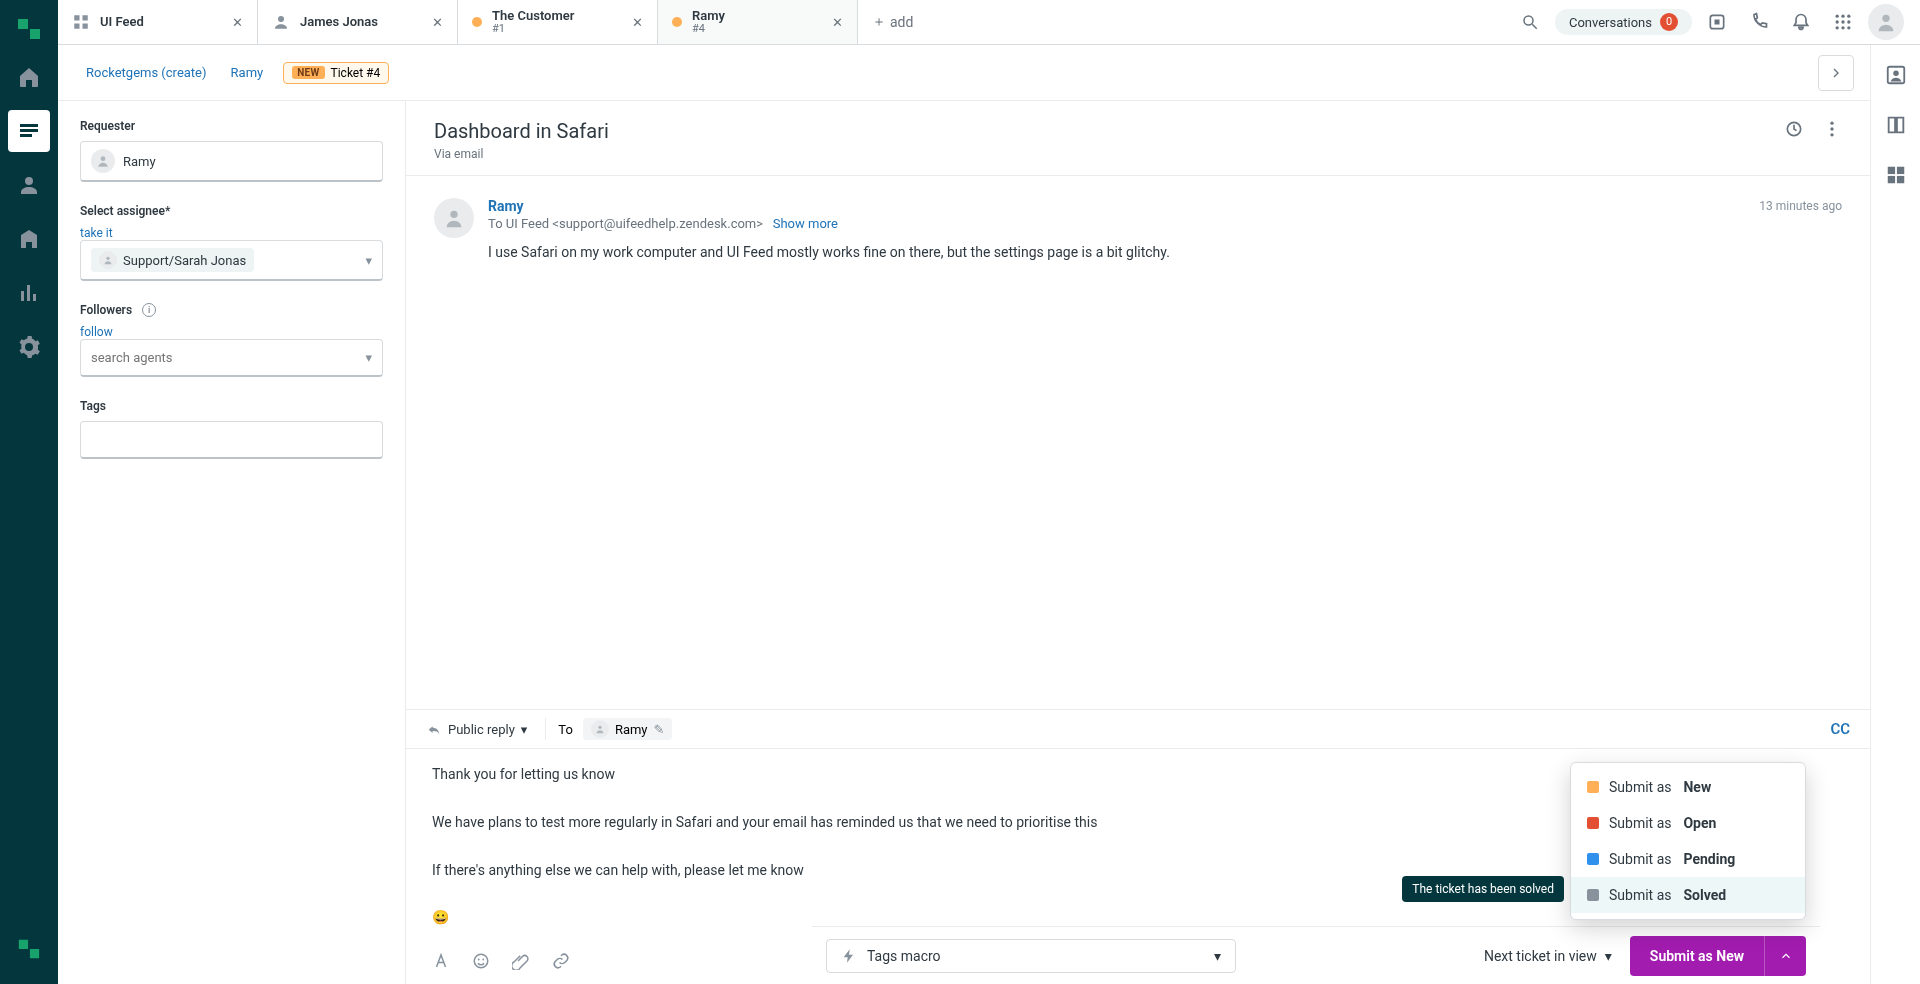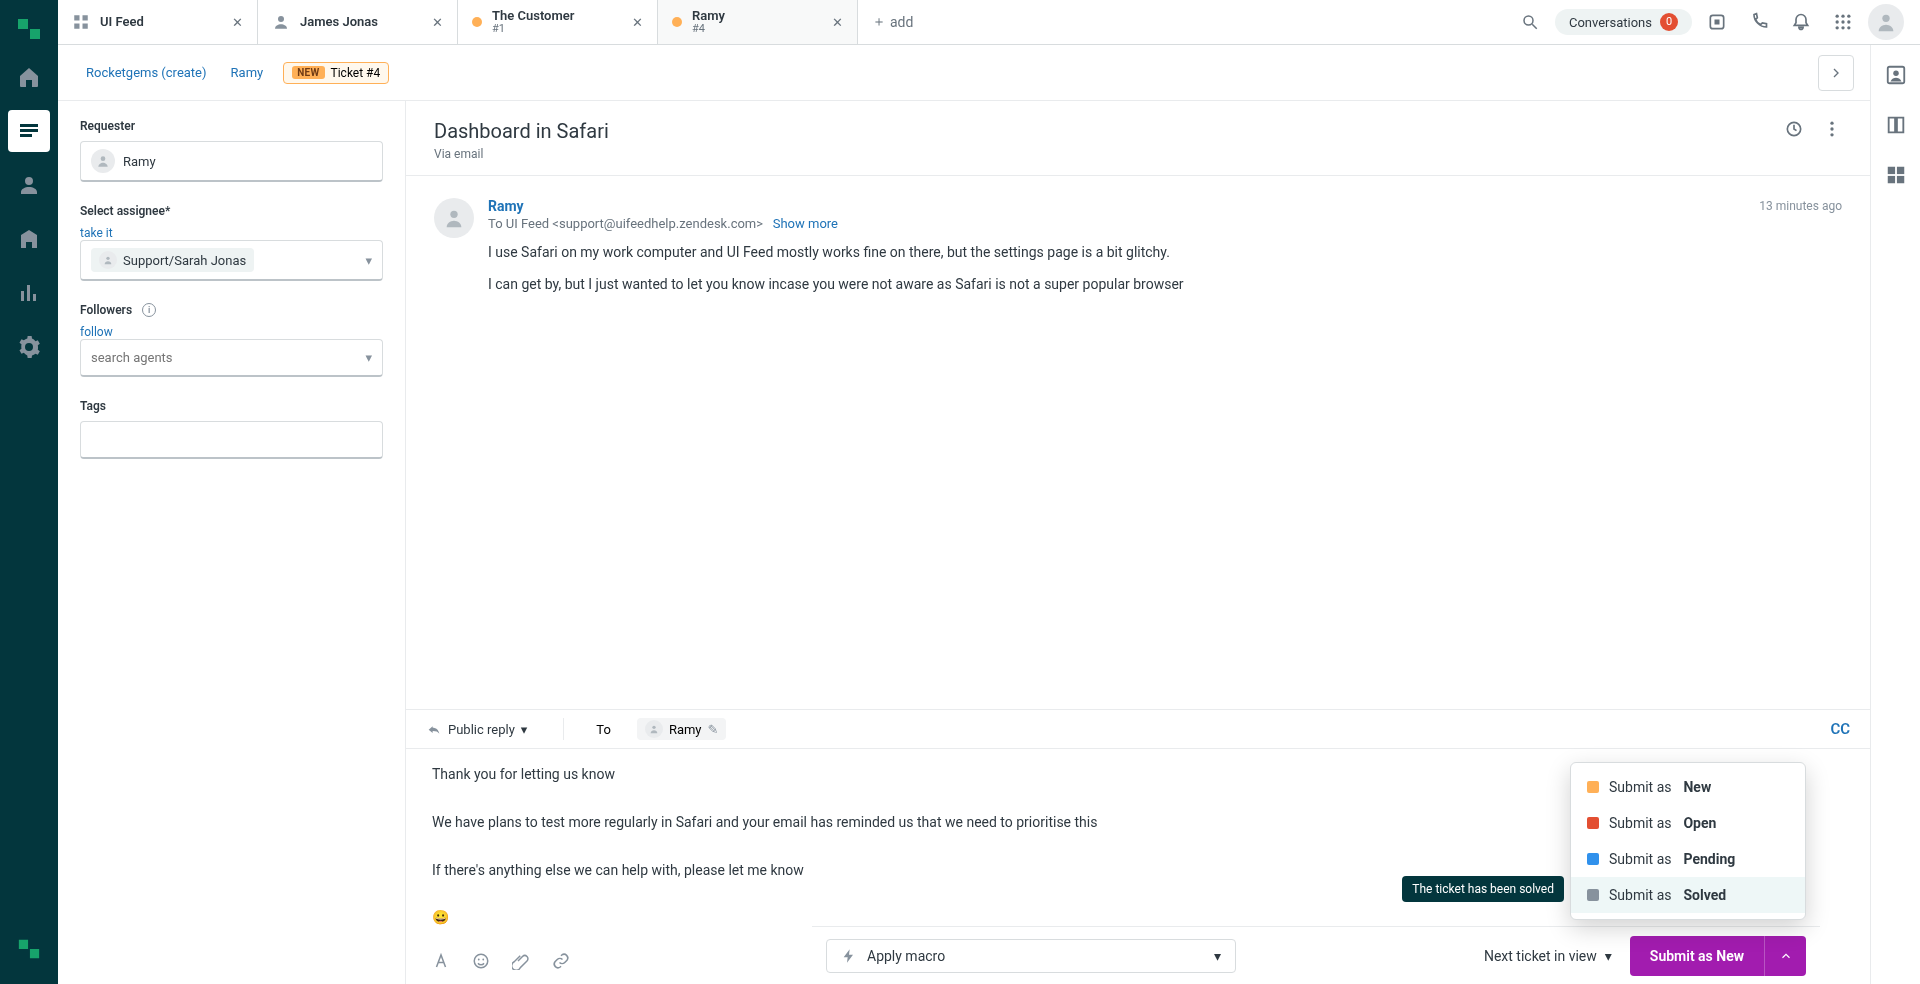--- a/index.html
+++ b/index.html
@@ -65,21 +65,21 @@
   .msg-author { font-weight:700; color:#1f73b7; font-size:14px; cursor:pointer;}
   .msg-time { margin-left:auto; font-size:12px; color:#87929d;}
   .msg-to { font-size:13px; color:#68737d; margin-top:2px;}
   .show-more { color:#1f73b7; cursor:pointer;}
   .msg-text { font-size:14px; color:#2f3941; margin-top:10px; line-height:1.6;}
 
   
   .reply-tabs { display:flex; align-items:center; border-top:1px solid #e9ebed; border-bottom:1px solid #e9ebed; padding:8px 20px; font-size:13px;}
   .reply-type { display:flex; align-items:center; gap:6px; color:#2f3941; cursor:pointer;}
   .reply-arrow-icon { color:#87929d; }
-  .to-chip-row { display:flex; align-items:center; gap:26px; margin-left:36px; padding-left:32px; border-left:1px solid #e9ebed;}
+  .to-chip-row { display:flex; align-items:center; gap:10px; margin-left:18px; padding-left:12px; border-left:1px solid #e9ebed;}
   .recip-chip { display:inline-flex; align-items:center; gap:6px; background:#f3f4f5; border-radius:4px; padding:2px 8px;}
   .cc-btn { margin-left:auto; color:#1f73b7; font-weight:600; font-size:15px; cursor:pointer;}
   .reply-body { padding:14px 26px; font-size:14px; color:#2f3941; line-height:1.7; min-height:180px; overflow:auto;}
   .reply-tools { display:flex; gap:22px; padding:8px 26px 14px; color:#68737d;}
   .reply-tools span { cursor:pointer;}
 
   
   .footer { position:absolute; left:406px; right:50px; bottom:0; height:58px; background:#fff; display:flex; align-items:center; padding:0 14px; border-top:1px solid #e9ebed;}
   .macro-btn { display:flex; align-items:center; gap:14px; border:1px solid #d8dcde; border-radius:4px; padding:8px 14px; font-size:14px; color:#2f3941; cursor:pointer; width:410px; justify-content:space-between;}
   .macro-left { display:flex; align-items:center; gap:10px;}
@@ -361,21 +361,20 @@
       <div class="msg-body">
         <div class="msg-head">
           <span class="msg-author">Ramy</span>
           <span class="msg-time">13 minutes ago</span>
         </div>
         <div class="msg-to">
           <span>To UI Feed &lt;support@uifeedhelp.zendesk.com&gt;</span>&nbsp;&nbsp;
           <span class="show-more">Show more</span>
         </div>
         <div class="msg-text">I use Safari on my work computer and UI Feed mostly works fine on there, but the settings page is a bit glitchy.</div>
-        <div class="msg-text">I can get by, but I just wanted to let you know incase you were not aware as Safari is not a super popular browser</div>
       </div>
     </div>
   </div>
 
   <div class="reply-tabs">
     <div class="reply-type">
       <span class="reply-arrow-icon">
           <svg width="16" height="16" viewBox="0 0 24 24">
             <path d="M10 8L4 13l6 5v-3c5 0 8 1 10 4-1-6-5-9-10-9z" fill="#87929d"></path>
           </svg>
@@ -431,21 +430,21 @@
         </svg>
       </span>
   </div>
 
   <div class="footer">
     <div class="macro-btn">
       <div class="macro-left">
         <svg width="16" height="16" viewBox="0 0 24 24">
             <path d="M13 2L4 14h6l-1 8 9-12h-6z" fill="#87929d"></path>
           </svg>
-        <span>Apply macro</span>
+        <span>Tags macro</span>
       </div>
       <span>▾</span>
     </div>
     <div class="next-ticket">
       <span>Next ticket in view</span>
       <span>▾</span>
     </div>
     <div class="submit-btn">
       <div class="sb-main">
         <span>Submit as </span><span class="nw">New</span>

